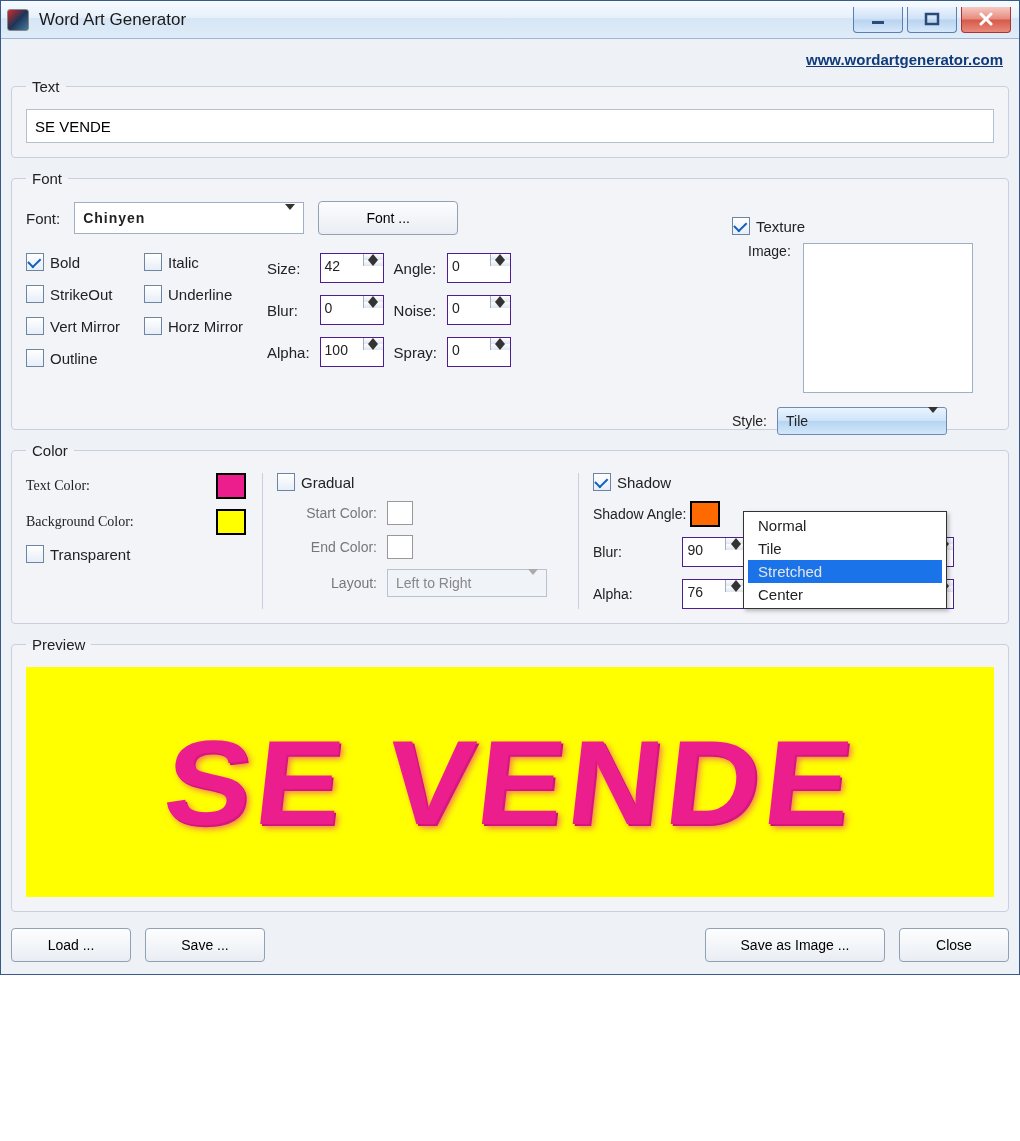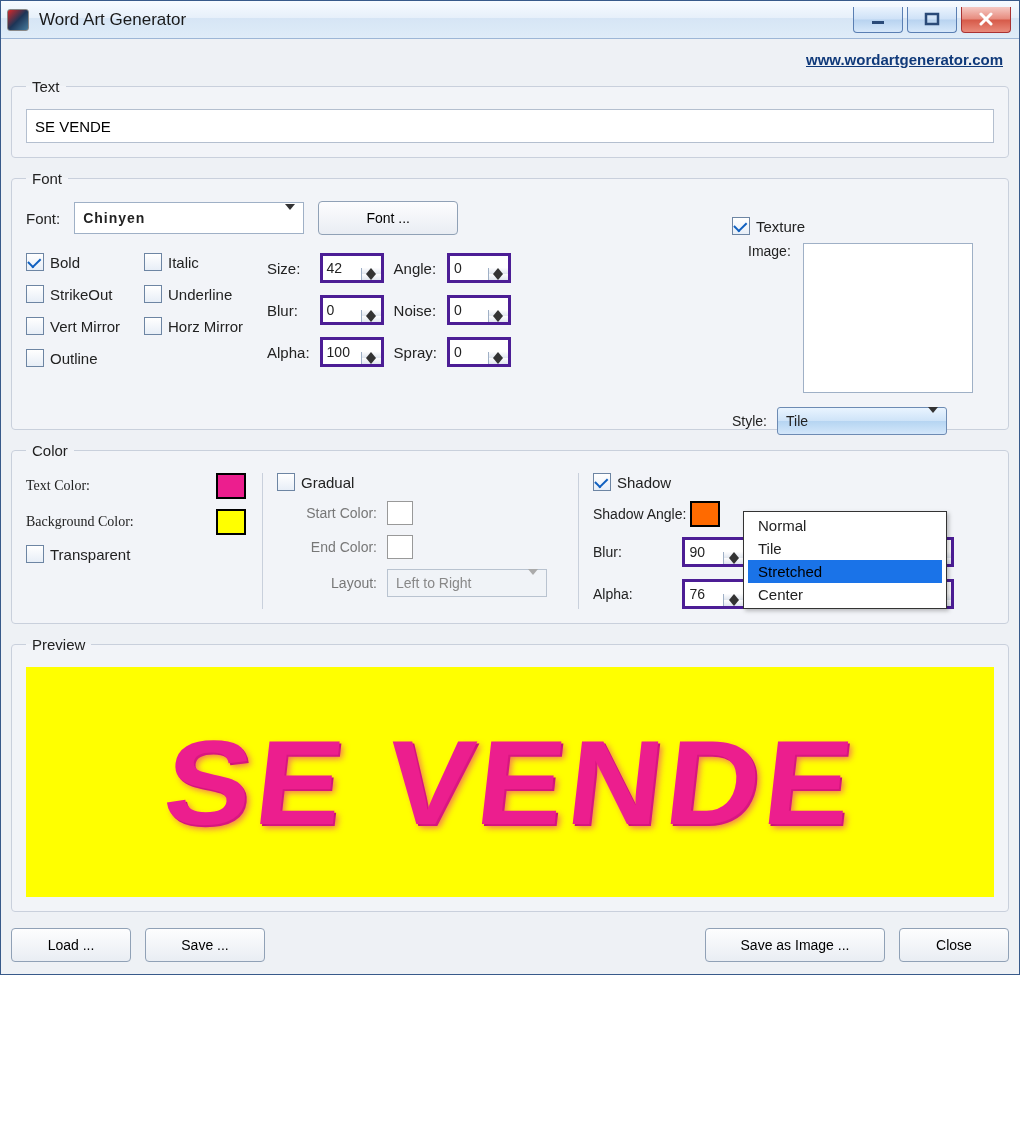--- a/index.html
+++ b/index.html
@@ -85,22 +85,22 @@
     display:inline-flex; align-items:center; justify-content:center; cursor:pointer;
   }
   .chkbox.checked::after {
     content:""; width:10px; height:6px; border-left:2.5px solid #1060c0; border-bottom:2.5px solid #1060c0;
     transform:rotate(-45deg) translate(0px,-1px);
   }
 
   .spin-grid { display:grid; grid-template-columns:auto auto auto auto; column-gap:10px; row-gap:12px; align-items:center; }
   .spin-grid .lbl { font-size:15px; text-align:left; }
   .spinner {
-    width:64px; height:30px; border:3px solid #4c1d95; background:#fff;
-    display:flex; align-items:flex-end; cursor:text;
+    width:64px; height:30px; border:1px solid #4c1d95; background:#fff;
+    display:flex; align-items:flex-start; cursor:text;
   }
   .spinner .val { flex:1; padding:4px 4px; font-size:14px; display:flex; align-items:center; }
   .spinner .arrows { width:20px; border-left:1px solid #9fb0c6; display:flex; flex-direction:column; }
   .spinner .arrows div {
     flex:1; display:flex; align-items:center; justify-content:center;
     background:linear-gradient(to bottom,#fdfdfe,#e0e6ee); cursor:pointer;
   }
   .tri-up { width:0;height:0;border-left:5px solid transparent;border-right:5px solid transparent;border-bottom:6px solid #333; }
   .tri-dn { width:0;height:0;border-left:5px solid transparent;border-right:5px solid transparent;border-top:6px solid #333; }
 
@@ -117,21 +117,21 @@
   }
   .select .arrow { position:absolute; right:8px; top:50%; transform:translateY(-50%); }
 
   .dropdown {
     position:absolute; z-index:50;
     border:1px solid #333; background:#fff; list-style:none; margin:0; padding:2px 4px;
     width:204px; box-shadow:2px 2px 4px rgba(0,0,0,.25);
     left:742px; top:472px;
   }
   .dropdown li { padding:3px 10px; font-size:15px; cursor:pointer; }
-  .dropdown li.sel { background:#1a73e8; color:#000000; }
+  .dropdown li.sel { background:#1a73e8; color:#e5e5e5; }
 
   
   .color-grid { display:flex; gap:16px; }
   .color-col1 { width:220px; }
   .swatch-row { display:flex; align-items:center; justify-content:space-between; margin-bottom:10px; }
   .swatch-row .lbl { font-size:14px;font-family:Liberation Serif, serif; }
   .swatch { width:30px; height:26px; border:2px solid #000; cursor:pointer; }
   .gradual-col { width:300px; border-left:1px solid #c9d0dc; padding-left:14px; }
   .gradual-col .row { display:flex; align-items:center; gap:10px; margin-top:10px; color:#777; }
   .gradual-col .row .lbl { width:100px; text-align:right; }

